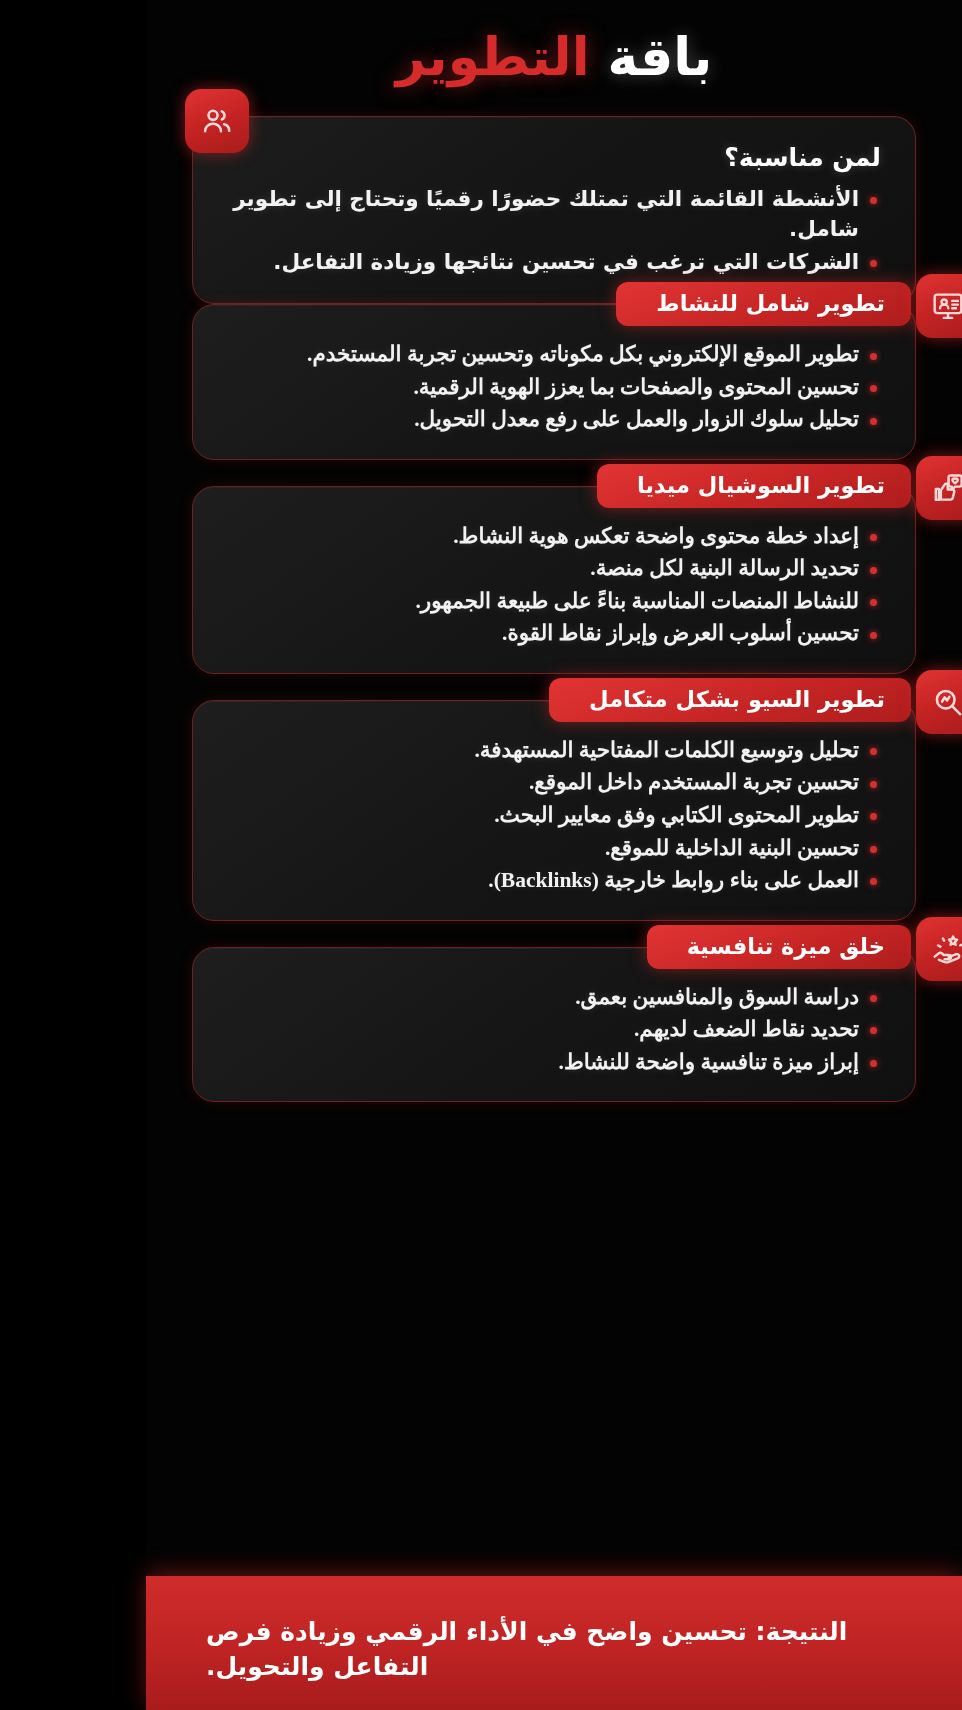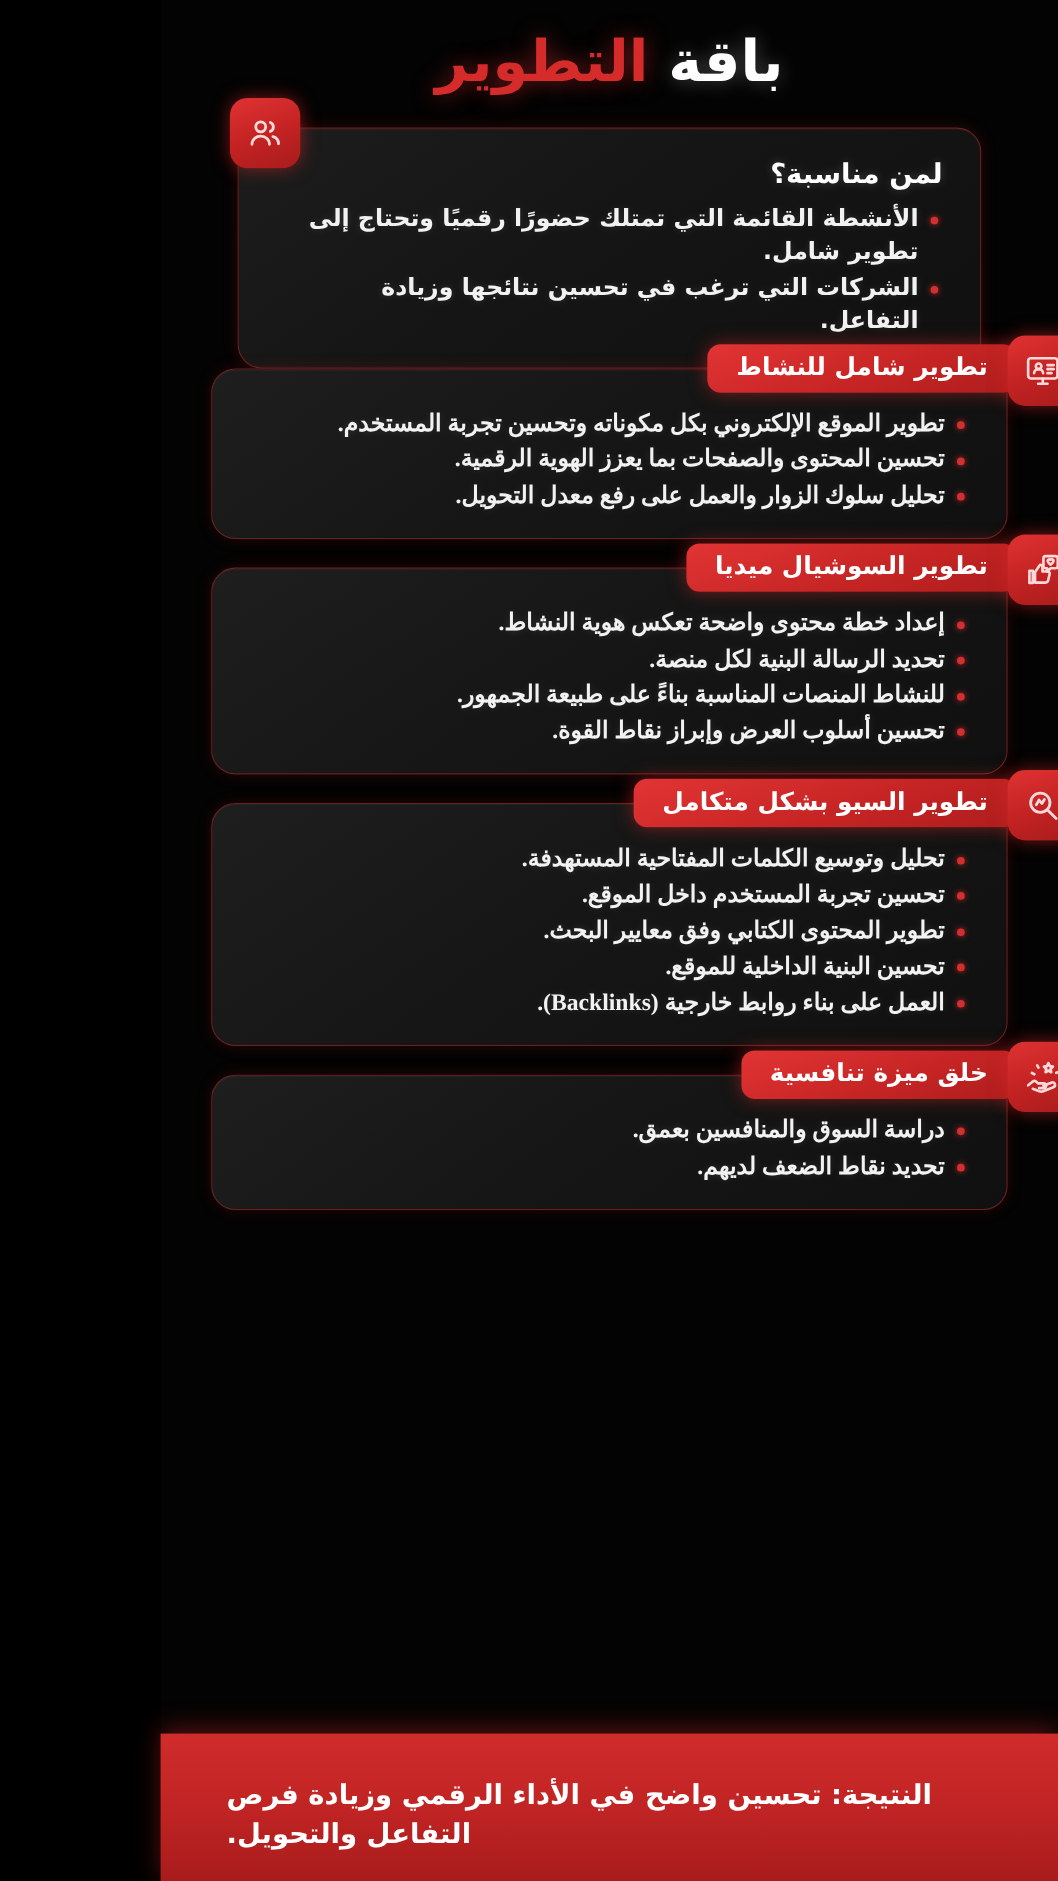--- a/index.html
+++ b/index.html
@@ -33,21 +33,21 @@
     letter-spacing:0px;
     line-height:1.15;
     direction:rtl;
   }
   .title .w { color:#ffffff; text-shadow:0 0 18px rgba(255,255,255,.28); }
   .title .r { color:#d62b2b; text-shadow:0 0 20px rgba(214,43,43,.55); }
 
   
   .card {
     position:relative;
-    margin:0 70px;
+    margin:0 46px;
     background:linear-gradient(145deg,#1d1d1d 0%,#151515 45%,#101010 100%);
     border:1px solid #6d2222;
     border-radius:22px;
     box-shadow:0 0 14px rgba(190,35,35,.20), inset 0 1px 0 rgba(255,255,255,.04);
   }
 
   
   .audience-card {
     margin-top:6px;
     padding:26px 34px 24px 34px;
@@ -121,26 +121,26 @@
   
   .feature {
     position:relative;
     margin-bottom:26px;
   }
 
   
   .pill {
     position:absolute;
     top:-22px;
-    right:38px;
+    right:51px;
     background:linear-gradient(160deg,#e23434 0%,#c52424 60%,#ae1d1d 100%);
     color:#fff;
     font-size:22.5px;
     font-weight:bold;
-    padding:8px 26px 10px 26px;
+    padding:8px 26px 10px 40px;
     border-radius:12px;
     box-shadow:0 0 16px rgba(220,40,40,.5);
     white-space:nowrap;
     z-index:3;
     direction:rtl;
   }
 
   .feature .badge { top:-30px; right:-18px; z-index:4; }
 
   .feature-body {
@@ -266,20 +266,21 @@
         <path d="M9.2 6.1L8.4 4.6M20.6 9.4l1.6-.5M6.6 10.3l-1.6-.8"></path>
         <path d="M2.6 17.4l3-2.4c.6-.5 1.4-.5 2 0l1.5 1.2h3.4c.9 0 1.6.7 1.6 1.5s-.7 1.5-1.6 1.5H9.6"></path>
         <path d="M12.4 17.7l5.4-2.1c.9-.3 1.8.2 2 1.1.2.8-.2 1.6-1 1.9l-6.6 2.6c-.8.3-1.6.3-2.4 0l-4.2-1.6"></path>
       </svg>
     </div>
     <div class="pill">خلق ميزة تنافسية</div>
     <div class="feature-body">
       <ul class="bullets">
         <li>دراسة السوق والمنافسين بعمق.</li>
         <li>تحديد نقاط الضعف لديهم.</li>
+        <li>إبراز ميزة تنافسية واضحة للنشاط.</li>
       </ul>
     </div>
   </div>
 
   <div class="spacer"></div>
 
   <div class="footer">النتيجة: تحسين واضح في الأداء الرقمي وزيادة فرص التفاعل والتحويل.</div>
 
 </div>
 

